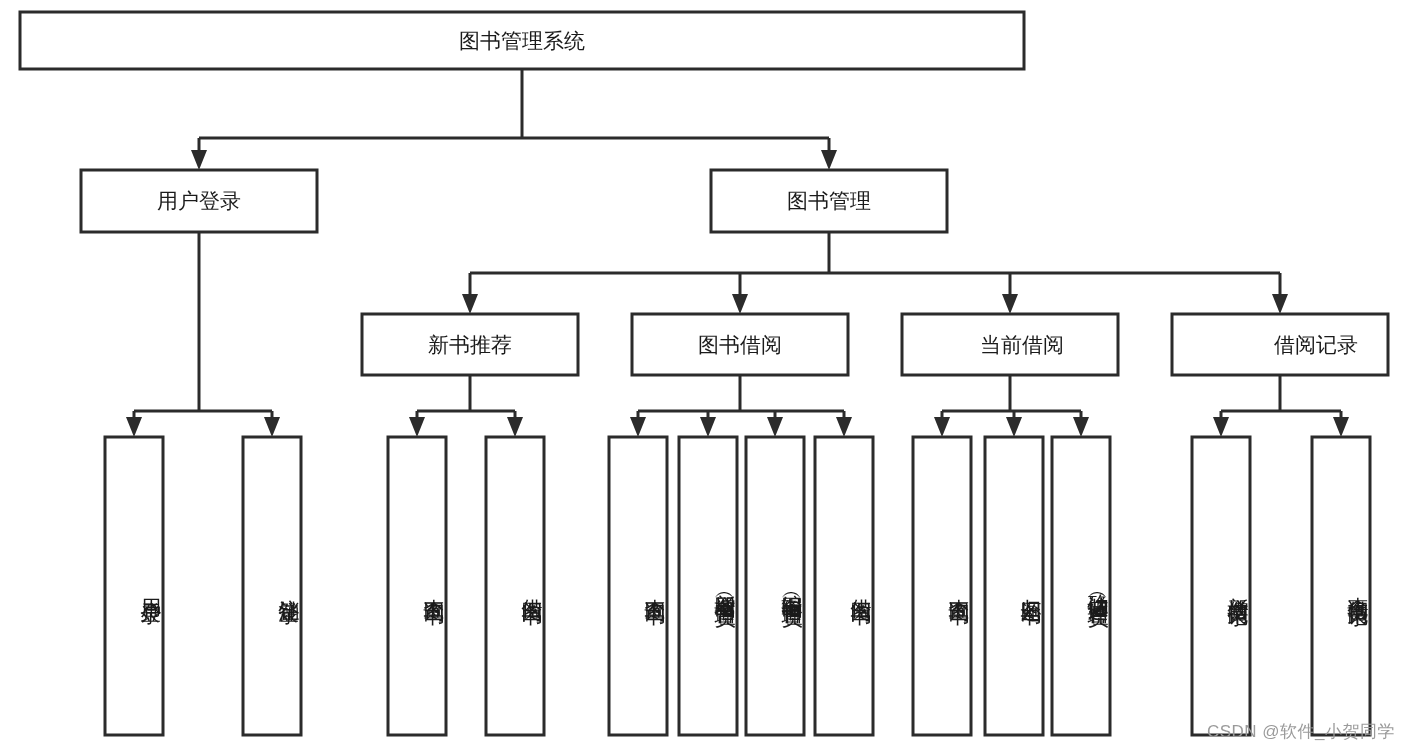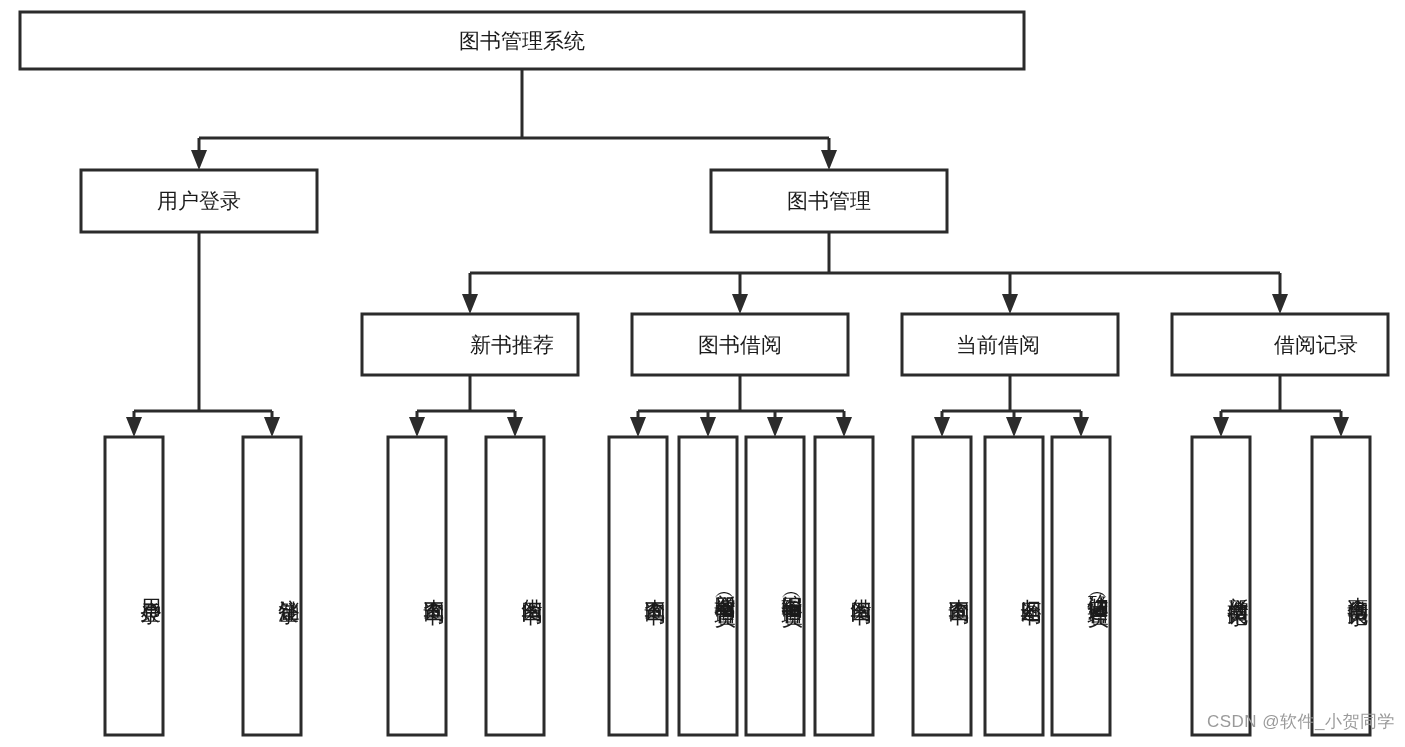--- a/index.html
+++ b/index.html
@@ -46,21 +46,21 @@
     justify-content:center;
     font-size:21px;
     color:#1b1b1b;
     white-space:nowrap;
     pointer-events:none;
     font-family:"Liberation Sans","DejaVu Sans",sans-serif;
   }
   #watermark{
     position:absolute;
     right:10px;
-    bottom:14px;
+    bottom:4px;
     font-size:17px;
     color:#9a9a9a;
     font-family:"Liberation Sans","DejaVu Sans",sans-serif;
     letter-spacing:0.5px;
     pointer-events:none;
   }
 </style>
 </head>
 <body>
 
@@ -142,23 +142,23 @@
         <rect x="1052" y="437" width="58" height="298" class="node-box"></rect>
         <rect x="1192" y="437" width="58" height="298" class="node-box"></rect>
         <rect x="1312" y="437" width="58" height="298" class="node-box"></rect>
       </g>
   </svg>
 
   <div id="labels-layer">
       <div class="htext-wrap" style="left: 20px; top: 12px; width: 1004px; height: 57px;">图书管理系统</div>
       <div class="htext-wrap" style="left: 81px; top: 170px; width: 236px; height: 62px;">用户登录</div>
       <div class="htext-wrap" style="left: 711px; top: 170px; width: 236px; height: 62px;">图书管理</div>
-      <div class="htext-wrap" style="left: 362px; top: 314px; width: 216px; height: 61px; padding-left: 42px;">新书推荐</div>
+      <div class="htext-wrap" style="left: 362px; top: 314px; width: 216px; height: 61px;">新书推荐</div>
       <div class="htext-wrap" style="left: 632px; top: 314px; width: 216px; height: 61px; text-align: right;">图书借阅</div>
-      <div class="htext-wrap" style="left: 890px; top: 314px; width: 216px; height: 61px;">当前借阅</div>
+      <div class="htext-wrap" style="left: 914px; top: 314px; width: 216px; height: 61px;">当前借阅</div>
       <div class="htext-wrap" style="left: 1172px; top: 314px; width: 216px; height: 61px; margin-left: 36px;">借阅记录</div>
       <div class="vtext-wrap" style="left: 105px; top: 443px; width: 58px; height: 286px;">用户登录</div>
       <div class="vtext-wrap" style="left: 243px; top: 443px; width: 58px; height: 286px;">注销登录</div>
       <div class="vtext-wrap" style="left: 388px; top: 443px; width: 58px; height: 286px;">查询图书</div>
       <div class="vtext-wrap" style="left: 486px; top: 443px; width: 58px; height: 286px;">借阅图书</div>
       <div class="vtext-wrap" style="left: 609px; top: 443px; width: 58px; height: 286px;">查询图书</div>
       <div class="vtext-wrap" style="left: 679px; top: 443px; width: 58px; height: 286px;">新增图书（管理员）</div>
       <div class="vtext-wrap" style="left: 746px; top: 443px; width: 58px; height: 286px;">编辑图书（管理员）</div>
       <div class="vtext-wrap" style="left: 815px; top: 443px; width: 58px; height: 286px;">借阅图书</div>
       <div class="vtext-wrap" style="left: 913px; top: 443px; width: 58px; height: 286px;">查询图书</div>

